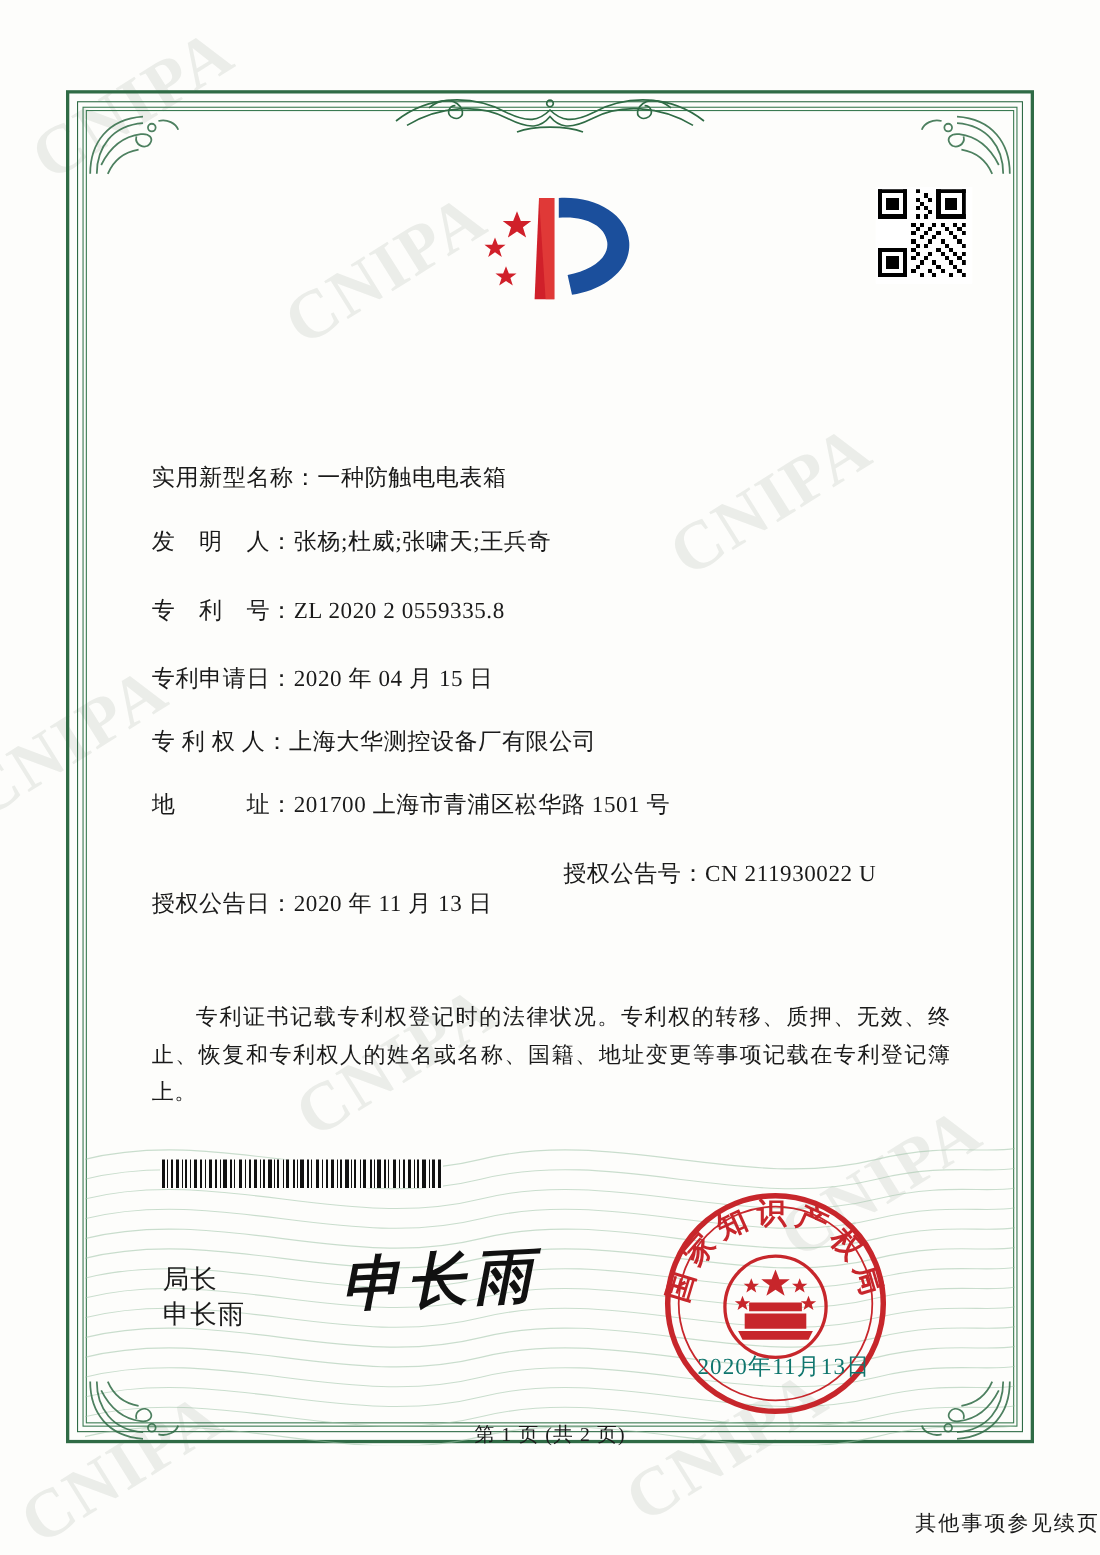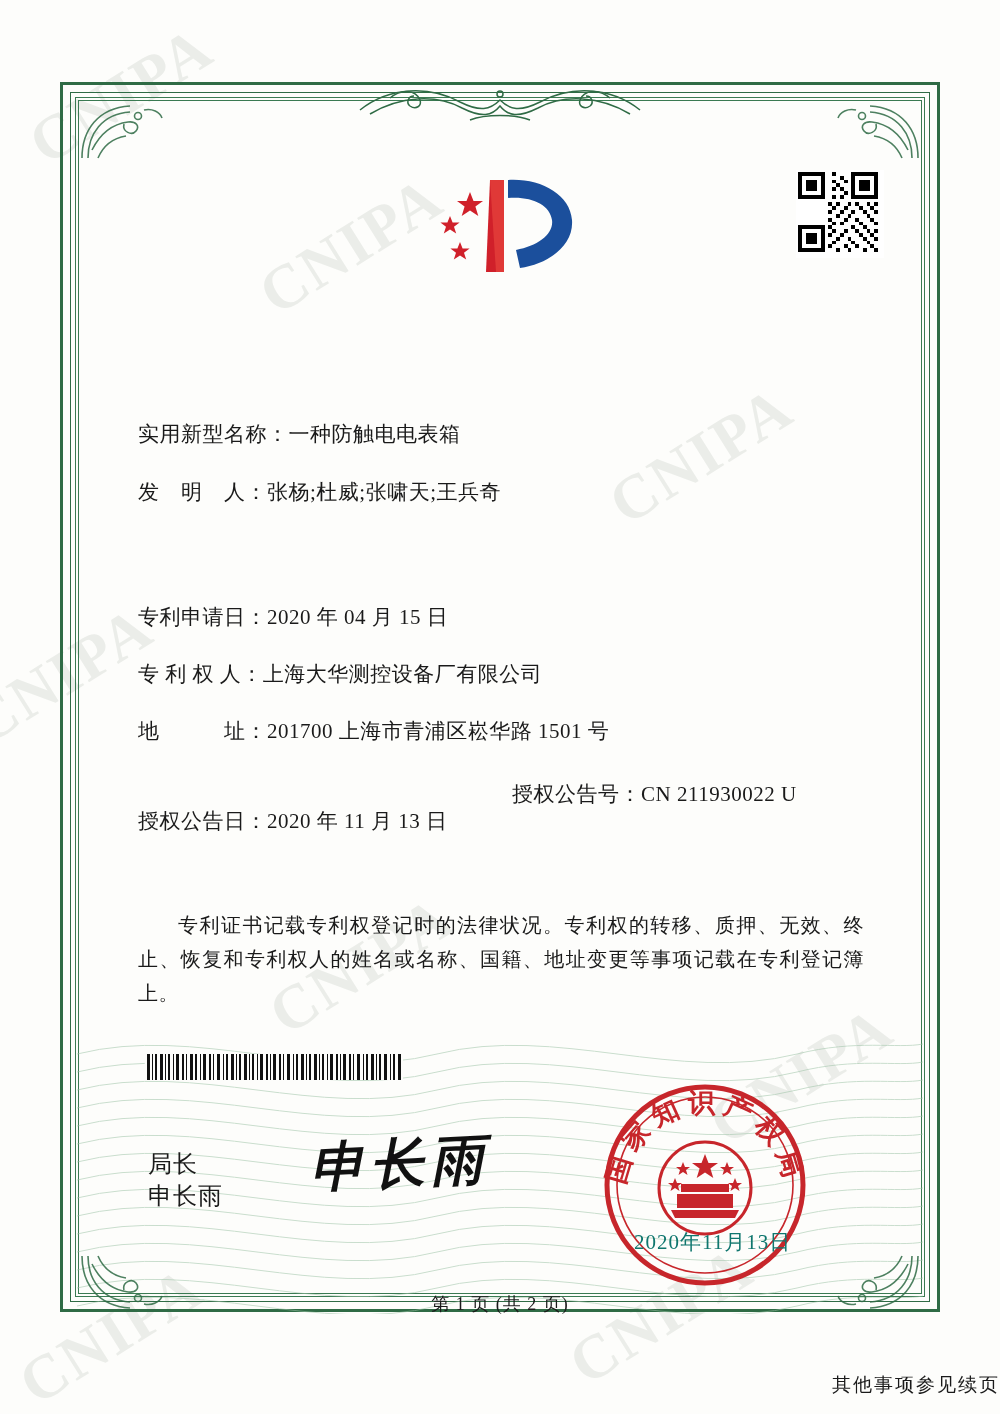--- a/index.html
+++ b/index.html
@@ -420,20 +420,23 @@
     </svg>
   </div>
 
 
   <div class="field" id="f1">
     <span class="flabel">实用新型名称：</span><span class="fval">一种防触电电表箱</span>
   </div>
   <div class="field" id="f2">
     <span class="flabel">发　明　人：</span><span class="fval">张杨;杜威;张啸天;王兵奇</span>
   </div>
+  <div class="field" id="f3">
+    <span class="flabel">专　利　号：</span><span class="fval">ZL 2020 2 0559335.8</span>
+  </div>
   <div class="field" id="f4">
     <span class="flabel">专利申请日：</span><span class="fval">2020 年 04 月 15 日</span>
   </div>
   <div class="field" id="f5">
     <span class="flabel">专 利 权 人：</span><span class="fval">上海大华测控设备厂有限公司</span>
   </div>
   <div class="field" id="f6">
     <span class="flabel">地　　　址：</span><span class="fval">201700 上海市青浦区崧华路 1501 号</span>
   </div>
   <div class="field" id="f7">

